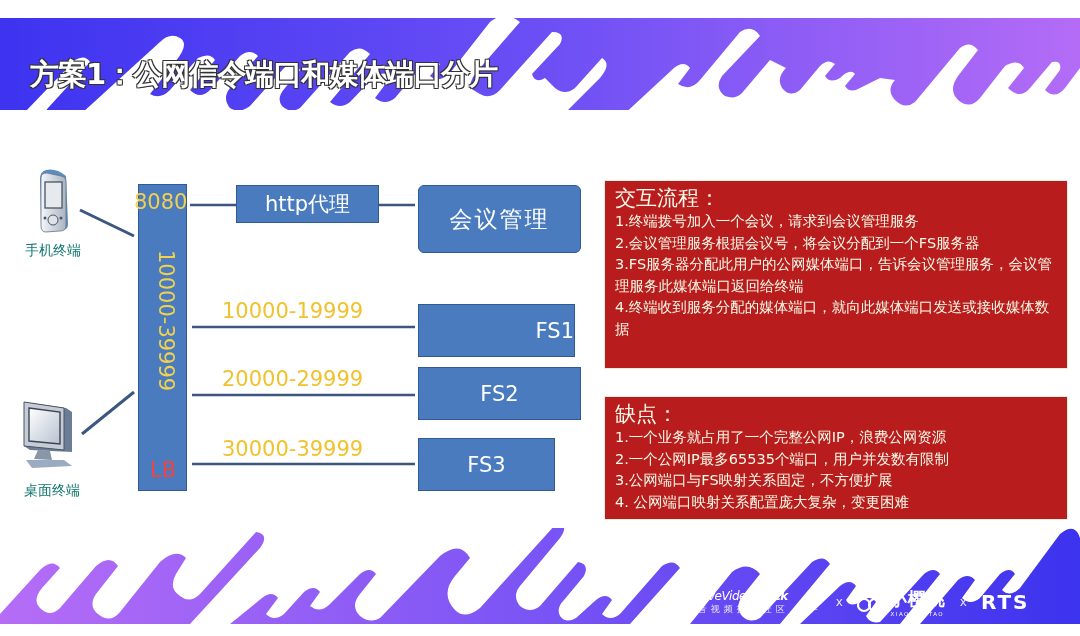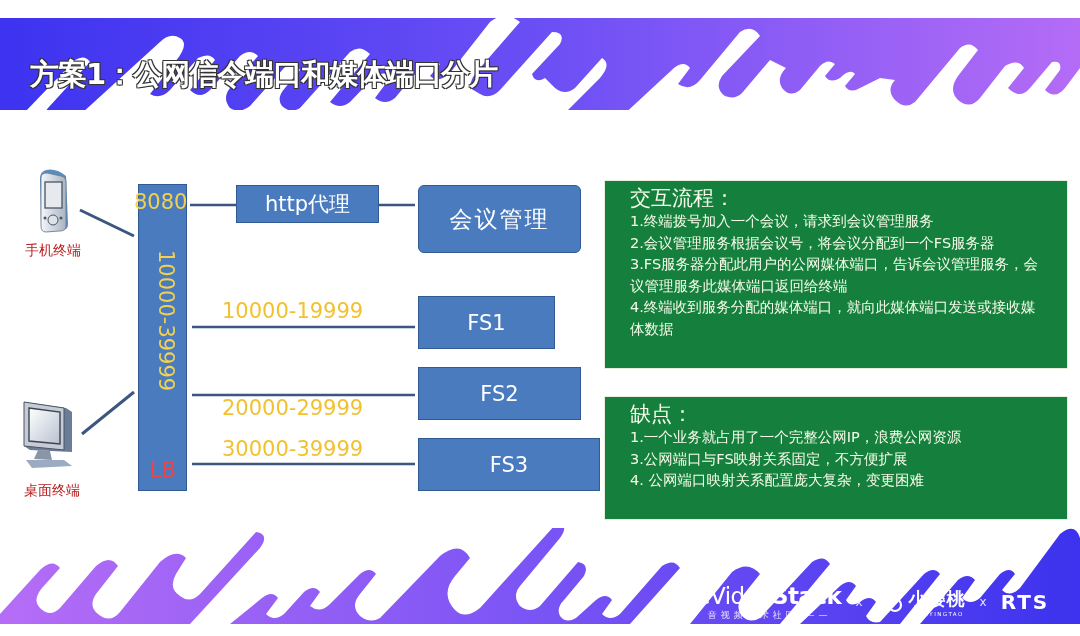--- a/index.html
+++ b/index.html
@@ -7,33 +7,33 @@
   .abs { position:absolute; }
   
   .top-band { position:absolute; left:0; top:18px; width:1080px; height:92px; }
   .bottom-band { position:absolute; left:0; top:528px; width:1080px; height:96px; }
   .slide-title {
     position:absolute; left:30px; top:55px; font-size:29px; font-weight:bold; color:#ffffff;
     letter-spacing:-1px;
     text-shadow: -1px -1px 0 #333, 1px -1px 0 #333, -1px 1px 0 #333, 1px 1px 0 #333;
     white-space:nowrap;
   }
-  .node-label { position:absolute; font-size:14px; color:#b91c1c; white-space:nowrap; }
+  .node-label { position:absolute; font-size:14px; color:#0f766e; white-space:nowrap; }
   .lb-bar { position:absolute; left:138px; top:184px; width:49px; height:307px; background:#4a7bbf; border:1.5px solid #2f5a93; box-sizing:border-box; }
   .lb-text { position:absolute; left:150px; top:458px; font-size:21px; color:#ef4444; }
   .port-8080 { position:absolute; left:134px; top:190px; font-size:21px; color:#f2d14e; }
   .vert-range { position:absolute; left:148px; top:250px; width:30px; font-size:21px; color:#f2d14e; writing-mode:vertical-rl; white-space:nowrap; }
   .box { position:absolute; background:#4a7bbf; border:1.5px solid #2f5a93; box-sizing:border-box; color:#ffffff; display:flex; align-items:center; justify-content:center; }
   .range { position:absolute; font-size:21px; color:#f2c12e; white-space:nowrap;text-align:right; }
-  .panel { position:absolute; background:#15803d; color:#f6fbe9; box-sizing:border-box; padding:4px 25px; border:1px solid #e6eedc; }
+  .panel { position:absolute; background:#b91c1c; color:#f6fbe9; box-sizing:border-box; padding:4px 10px; border:1px solid #e6eedc; }
   .panel h3 { margin:0; font-size:21px; font-weight:normal; line-height:26px; }
   .panel p { margin:0; font-size:14.5px; line-height:21.5px; }
   .logos { position:absolute; left:665px; top:585px; height:34px; display:flex; align-items:center; gap:14px; color:#ffffff; }
   .lvs { display:flex; flex-direction:column; align-items:center; }
-  .lvs-main { font-size:23px; white-space:nowrap; letter-spacing:-0.5px; }
+  .lvs-main { font-size:12px; white-space:nowrap; letter-spacing:-0.5px;font-style:italic; }
   .lvs-main b { font-weight:bold; }
   .lvs-sub { font-size:9px; letter-spacing:4px; opacity:0.85; white-space:nowrap; }
   .sep { font-size:12px; opacity:0.85; }
   .xyt { display:flex; align-items:center; gap:6px; }
   .xyt-name { display:flex; flex-direction:column; align-items:center;justify-content:center; }
   .xyt-cn { font-size:18px; font-weight:bold; letter-spacing:1px; }
   .xyt-en { font-size:5.5px; letter-spacing:1.5px; }
   .rts { font-size:20px; font-weight:900; letter-spacing:2px; font-family:"DejaVu Sans",sans-serif; }
 </style>
 </head>
@@ -100,44 +100,45 @@
 
 <div class="box" style="left:236px;top:185px;width:143px;height:38px;font-size:21px;">
   <span>http代理</span>
 </div>
 
 <div class="box" style="left:418px;top:185px;width:163px;height:68px;font-size:23px;letter-spacing:2px;border-radius:6px;">
   <span>会议管理</span>
 </div>
 
 <div class="range" style="left:222px;top:299px;">10000-19999</div>
-<div class="range" style="left:222px;top:367px;margin-top:29px;">20000-29999</div>
+<div class="range" style="left:222px;top:367px;">20000-29999</div>
 <div class="range" style="left:222px;top:437px;">30000-39999</div>
 
-<div class="box" style="left:418px;top:296px;width:137px;height:53px;font-size:21px;">
+<div class="box" style="left:418px;top:304px;width:157px;height:53px;font-size:21px;justify-content:flex-end;">
   <span>FS1</span>
 </div>
 <div class="box" style="left:418px;top:367px;width:163px;height:53px;font-size:21px;">
   <span>FS2</span>
 </div>
-<div class="box" style="left:418px;top:438px;width:182px;height:53px;font-size:21px;">
+<div class="box" style="left:418px;top:438px;width:137px;height:53px;font-size:21px;">
   <span>FS3</span>
 </div>
 
 <div class="panel" style="left:604px;top:180px;width:464px;height:189px;">
   <h3>交互流程：</h3>
   <p>1.终端拨号加入一个会议，请求到会议管理服务</p>
   <p>2.会议管理服务根据会议号，将会议分配到一个FS服务器</p>
   <p>3.FS服务器分配此用户的公网媒体端口，告诉会议管理服务，会议管理服务此媒体端口返回给终端</p>
   <p>4.终端收到服务分配的媒体端口，就向此媒体端口发送或接收媒体数据</p>
 </div>
 
 <div class="panel" style="left:604px;top:396px;width:464px;height:124px;">
   <h3>缺点：</h3>
   <p>1.一个业务就占用了一个完整公网IP，浪费公网资源</p>
+  <p>2.一个公网IP最多65535个端口，用户并发数有限制</p>
   <p>3.公网端口与FS映射关系固定，不方便扩展</p>
   <p>4. 公网端口映射关系配置庞大复杂，变更困难</p>
 </div>
 
 <svg class="bottom-band" viewBox="0 0 1080 96" preserveAspectRatio="none">
   <defs>
     <linearGradient id="gBot" x1="0" y1="0" x2="1" y2="0">
       <stop offset="0" stop-color="#b56df6"></stop>
       <stop offset="0.5" stop-color="#7a54f5"></stop>
       <stop offset="1" stop-color="#3c33ee"></stop>

